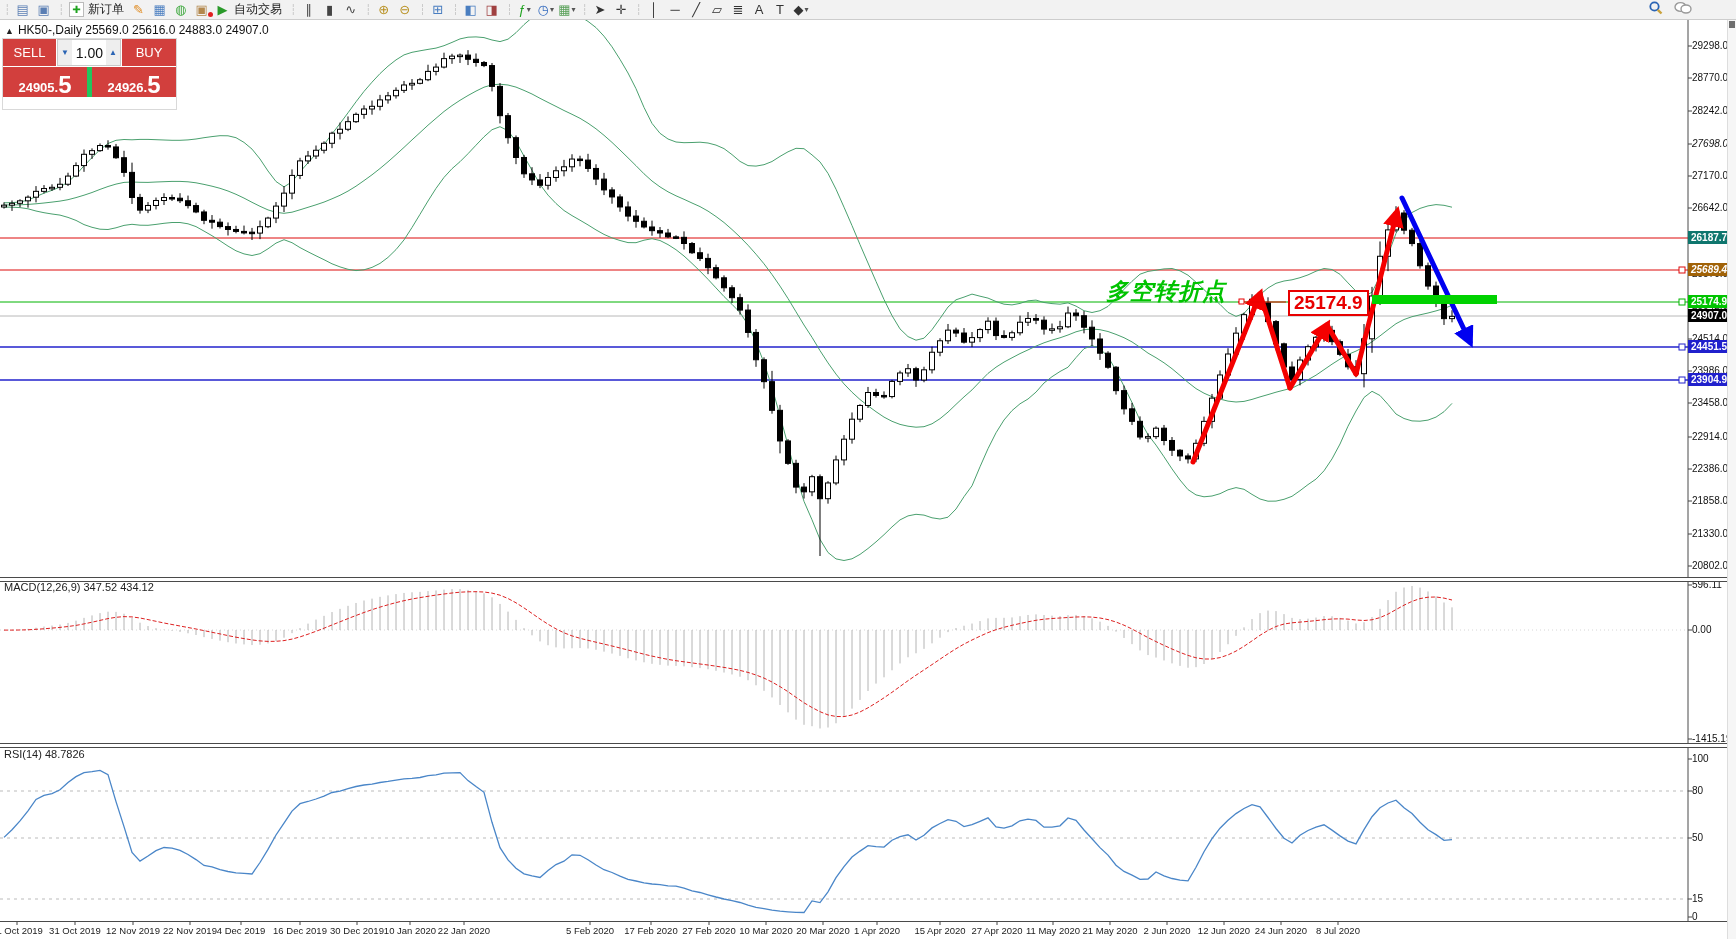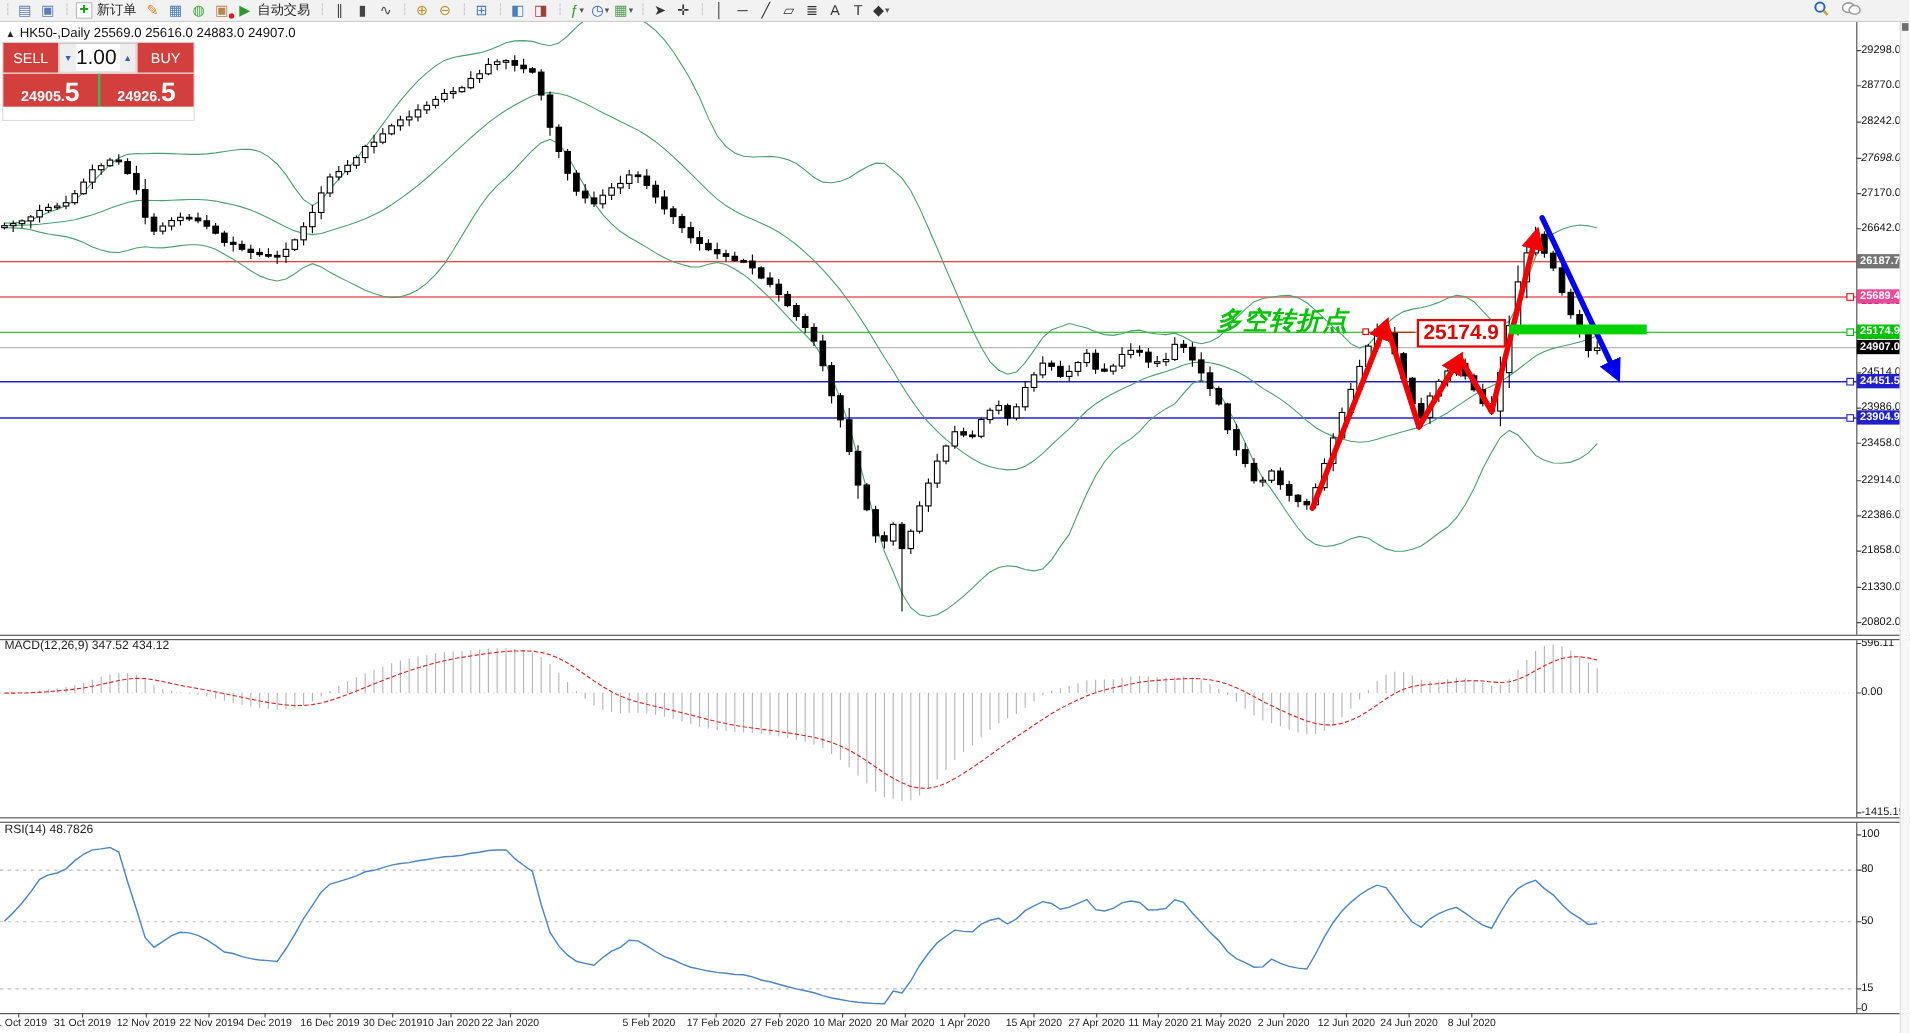--- a/index.html
+++ b/index.html
@@ -26,24 +26,24 @@
   #header{position:absolute;left:5px;top:23px;font-size:12px;color:#111;z-index:30;}
   #header .tri{font-size:9px;margin-right:4px;color:#222;}
   #panel{position:absolute;left:3px;top:39px;width:173px;height:70px;background:#fff;z-index:30;
     box-shadow:0 0 0 1px #d9d9d9;}
   #panel .row1{display:flex;height:27px;}
   .redbtn{background:#d23f3d;color:#fff;font-size:13px;display:flex;align-items:center;justify-content:center;}
   #sellbtn{width:53px;border-right:1px solid #fff;}
   #buybtn{width:54px;border-left:1px solid #fff;}
   #vol{flex:1;display:flex;background:#fff;border:1px solid #c9c9c9;box-sizing:border-box;}
   .spin{width:14px;background:#eee;color:#2a64b4;font-size:8px;display:flex;align-items:center;justify-content:center;}
-  #volval{flex:1;font-size:19px;color:#111;display:flex;align-items:center;justify-content:flex-end;padding-right:3px;}
+  #volval{flex:1;font-size:14px;color:#111;display:flex;align-items:center;justify-content:flex-end;padding-right:3px;}
   #panel .row2{display:flex;height:30px;margin-top:1px;}
   .pxbox{flex:1;background:#d23f3d;color:#fff;display:flex;align-items:flex-end;justify-content:center;padding-bottom:2px;}
-  .pxbox.l{border-right:2px solid #22c55e;}
+  .pxbox.l{border-right:5px solid #22c55e;}
   .pm{font-size:13px;font-weight:bold;line-height:15px;}
   .pb{font-size:24px;font-weight:bold;line-height:20px;}
   
   .pane-sep{position:absolute;left:0;width:1736px;height:3px;background:#fff;
     border-top:1px solid #4a4a4a;border-bottom:1px solid #4a4a4a;z-index:20;}
   #datesep{position:absolute;left:0;top:921px;width:1736px;height:1px;background:#4a4a4a;z-index:20;}
   #chart{position:absolute;left:0;top:0;z-index:5;}
   #macdlab{position:absolute;left:4px;top:581px;font-size:11px;color:#222;z-index:21;}
   #rsilab{position:absolute;left:4px;top:748px;font-size:11px;color:#222;z-index:21;}
   
@@ -829,22 +829,22 @@
       <span class="ptick" style="left: 1692px; top: 529px;">21330.0</span>
       <span class="ptick" style="left: 1692px; top: 561px;">20802.0</span>
       <span class="mtick" style="left: 1692px; top: 580px;">596.11</span>
       <span class="mtick" style="left: 1692px; top: 625px;">0.00</span>
       <span class="mtick" style="left: 1692px; top: 734px;">-1415.19</span>
       <span class="rtick" style="left: 1692px; top: 754px;">100</span>
       <span class="rtick" style="left: 1692px; top: 786px;">80</span>
       <span class="rtick" style="left: 1692px; top: 833px;">50</span>
       <span class="rtick" style="left: 1692px; top: 894px;">15</span>
       <span class="rtick" style="left: 1692px; top: 912px;">0</span>
-      <span class="badge" style="left: 1688px; top: 231px; background: #737373;">26187.7</span>
-      <span class="badge" style="left: 1688px; top: 263px; background: #ec4899;">25689.4</span>
+      <span class="badge" style="left: 1688px; top: 231px; background: #0f766e;">26187.7</span>
+      <span class="badge" style="left: 1688px; top: 263px; background: #a16207; font-style: italic;">25689.4</span>
       <span class="badge" style="left: 1688px; top: 295px; background: rgb(0, 196, 0);">25174.9</span>
       <span class="badge" style="left: 1688px; top: 309px; background: rgb(0, 0, 0);">24907.0</span>
       <span class="badge" style="left: 1688px; top: 340px; background: rgb(32, 32, 204);">24451.5</span>
       <span class="badge" style="left: 1688px; top: 373px; background: rgb(32, 32, 204);">23904.9</span>
       <span class="dlab" style="left: 17px; top: 925px;">21 Oct 2019</span>
       <span class="dlab" style="left: 75px; top: 925px;">31 Oct 2019</span>
       <span class="dlab" style="left: 133px; top: 925px;">12 Nov 2019</span>
       <span class="dlab" style="left: 190px; top: 925px;">22 Nov 2019</span>
       <span class="dlab" style="left: 241px; top: 925px;">4 Dec 2019</span>
       <span class="dlab" style="left: 300px; top: 925px;">16 Dec 2019</span>

